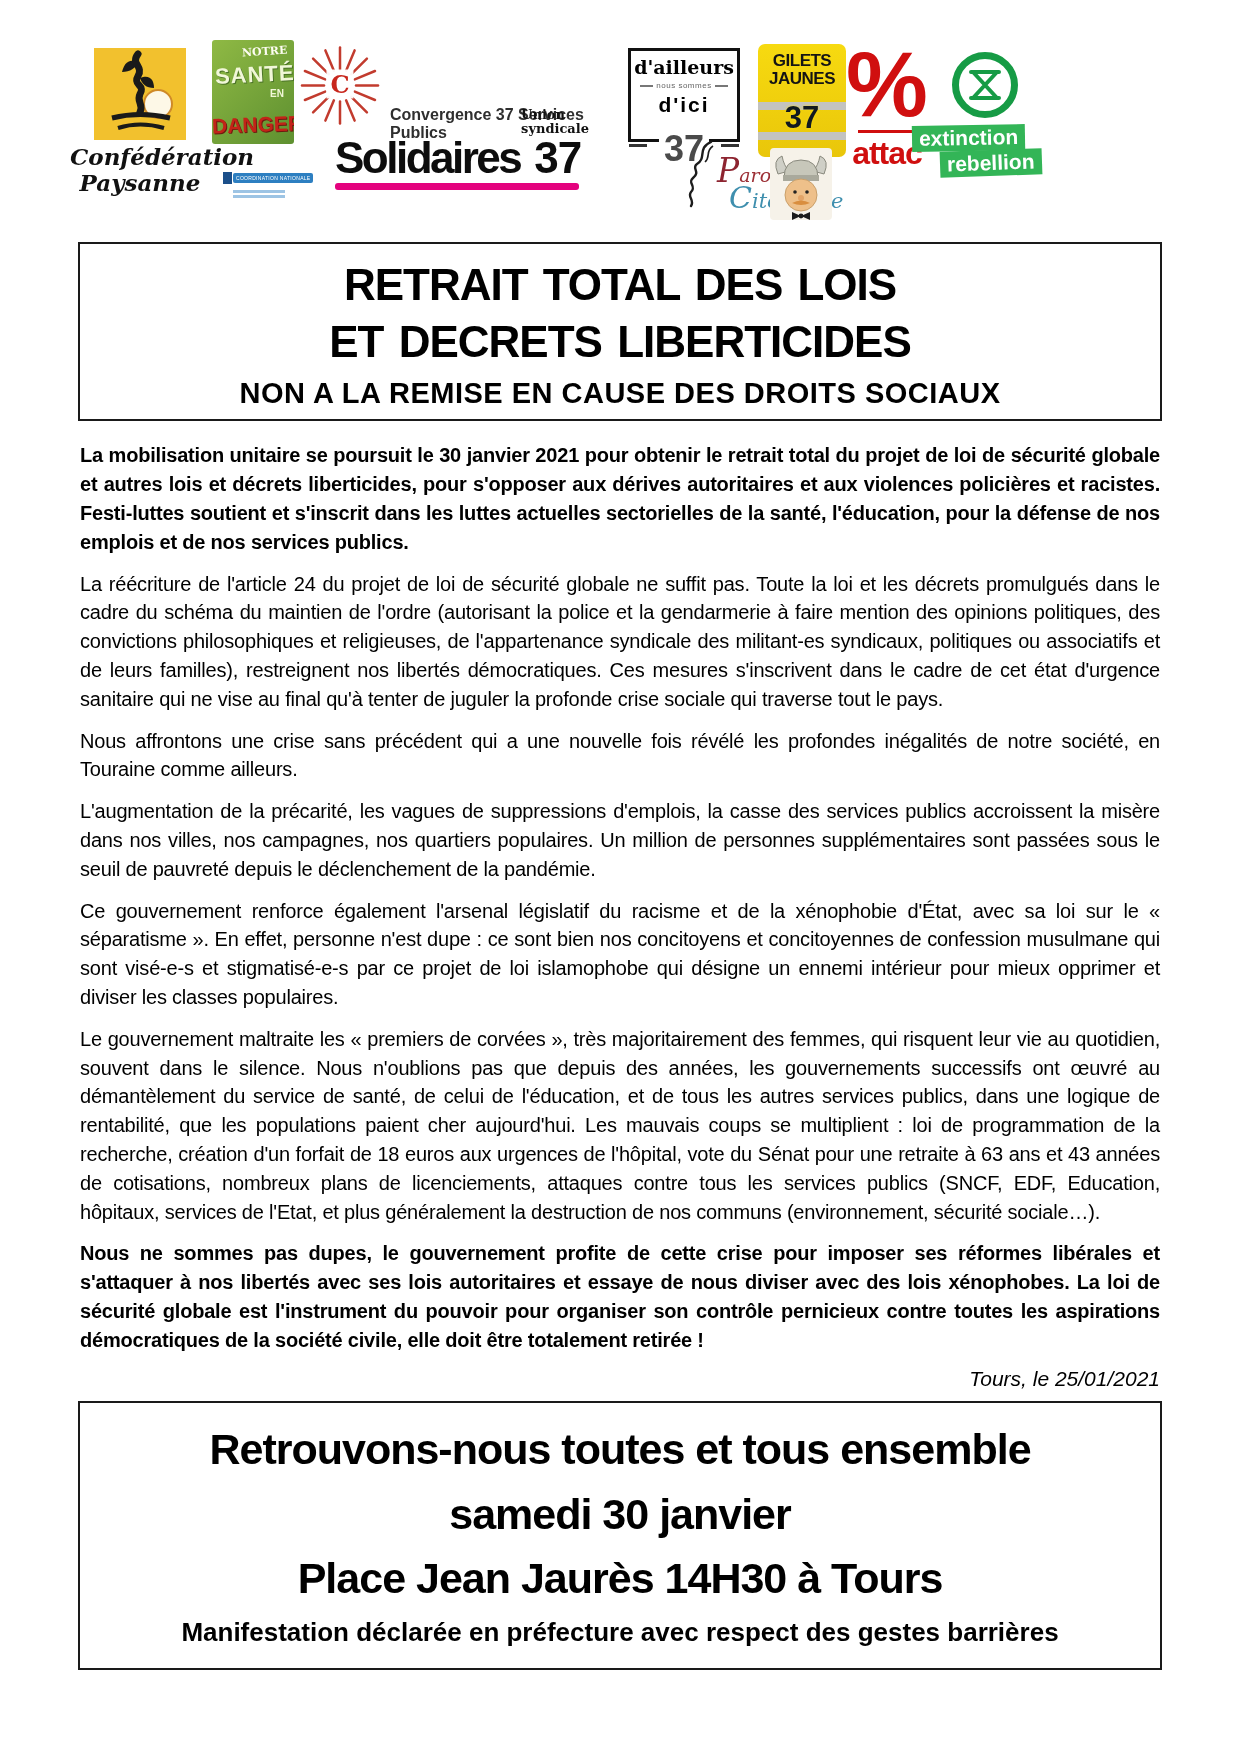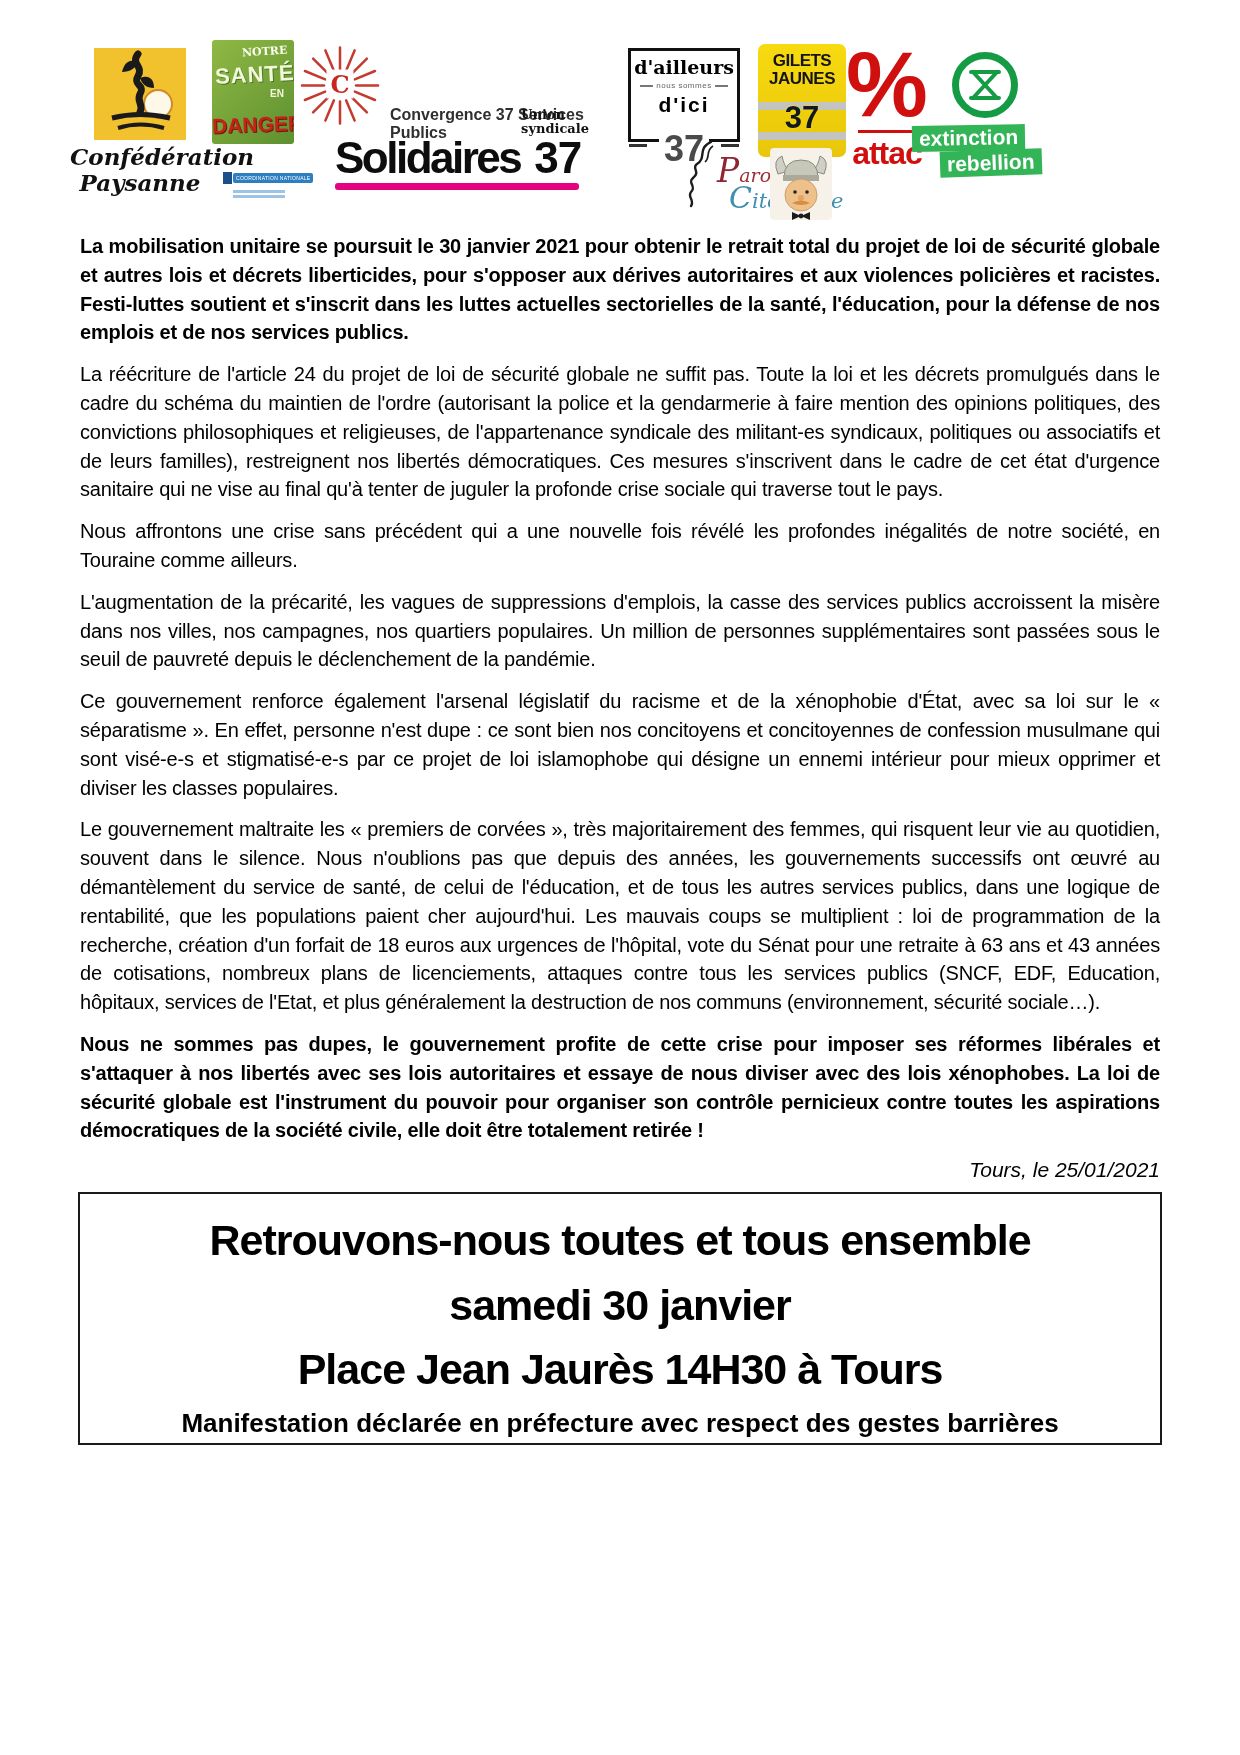--- a/index.html
+++ b/index.html
@@ -100,21 +100,21 @@
   .title-main{font-size:44px;font-weight:800;letter-spacing:-1px;line-height:1.3;word-spacing:4px;}
   .title-sub{font-size:29px;font-weight:800;letter-spacing:.5px;margin-top:7px;}
 
   
   .body-text{margin:4px 80px;width:1080px;}
   .para{font-size:20px;line-height:1.44;text-align:justify;margin:0 0 13px;letter-spacing:-.2px;}
   .para.bold{font-weight:bold;}
   .dateline{text-align:right;font-style:italic;font-size:21px;margin-top:2px;}
 
   
-  .footer-box{margin:10px 78px 0;border:2px solid #1a1a1a;text-align:center;padding:14px 10px 4px;}
+  .footer-box{margin:10px 78px 0;border:2px solid #1a1a1a;text-align:center;padding:14px 10px 20px;}
   .footer-big{font-size:43px;font-weight:900;letter-spacing:-1px;line-height:1.5;}
   .footer-small{font-size:26px;font-weight:700;margin-top:6px;}
 </style>
 </head>
 <body>
 
 <div class="page">
 
   <div class="logo-strip">
 
@@ -256,20 +256,25 @@
         </svg>
       </div>
       <div class="xr-words">
         <span class="xr-w xr-w1">extinction</span>
         <div class="xr-w2-row"><span class="xr-w xr-w2">rebellion</span></div>
       </div>
     </div>
 
   </div>
 
+  <div class="title-box">
+    <div class="title-main">RETRAIT TOTAL DES LOIS</div>
+    <div class="title-main">ET DECRETS LIBERTICIDES</div>
+    <div class="title-sub">NON A LA REMISE EN CAUSE DES DROITS SOCIAUX</div>
+  </div>
 
   <div class="body-text">
     <p class="para bold">La mobilisation unitaire se poursuit le 30 janvier 2021 pour obtenir le retrait total du projet de loi de sécurité globale et autres lois et décrets liberticides, pour s'opposer aux dérives autoritaires et aux violences policières et racistes. Festi-luttes soutient et s'inscrit dans les luttes actuelles sectorielles de la santé, l'éducation, pour la défense de nos emplois et de nos services publics.</p>
     <p class="para">La réécriture de l'article 24 du projet de loi de sécurité globale ne suffit pas. Toute la loi et les décrets promulgués dans le cadre du schéma du maintien de l'ordre (autorisant la police et la gendarmerie à faire mention des opinions politiques, des convictions philosophiques et religieuses, de l'appartenance syndicale des militant-es syndicaux, politiques ou associatifs et de leurs familles), restreignent nos libertés démocratiques. Ces mesures s'inscrivent dans le cadre de cet état d'urgence sanitaire qui ne vise au final qu'à tenter de juguler la profonde crise sociale qui traverse tout le pays.</p>
     <p class="para">Nous affrontons une crise sans précédent qui a une nouvelle fois révélé les profondes inégalités de notre société, en Touraine comme ailleurs.</p>
     <p class="para">L'augmentation de la précarité, les vagues de suppressions d'emplois, la casse des services publics accroissent la misère dans nos villes, nos campagnes, nos quartiers populaires. Un million de personnes supplémentaires sont passées sous le seuil de pauvreté depuis le déclenchement de la pandémie.</p>
     <p class="para">Ce gouvernement renforce également l'arsenal législatif du racisme et de la xénophobie d'État, avec sa loi sur le « séparatisme ». En effet, personne n'est dupe : ce sont bien nos concitoyens et concitoyennes de confession musulmane qui sont visé-e-s et stigmatisé-e-s par ce projet de loi islamophobe qui désigne un ennemi intérieur pour mieux opprimer et diviser les classes populaires.</p>
     <p class="para">Le gouvernement maltraite les « premiers de corvées », très majoritairement des femmes, qui risquent leur vie au quotidien, souvent dans le silence. Nous n'oublions pas que depuis des années, les gouvernements successifs ont œuvré au démantèlement du service de santé, de celui de l'éducation, et de tous les autres services publics, dans une logique de rentabilité, que les populations paient cher aujourd'hui. Les mauvais coups se multiplient : loi de programmation de la recherche, création d'un forfait de 18 euros aux urgences de l'hôpital, vote du Sénat pour une retraite à 63 ans et 43 années de cotisations, nombreux plans de licenciements, attaques contre tous les services publics (SNCF, EDF, Education, hôpitaux, services de l'Etat, et plus généralement la destruction de nos communs (environnement, sécurité sociale…).</p>
     <p class="para bold">Nous ne sommes pas dupes, le gouvernement profite de cette crise pour imposer ses réformes libérales et s'attaquer à nos libertés avec ses lois autoritaires et essaye de nous diviser avec des lois xénophobes. La loi de sécurité globale est l'instrument du pouvoir pour organiser son contrôle pernicieux contre toutes les aspirations démocratiques de la société civile, elle doit être totalement retirée !</p>
     <div class="dateline">Tours, le 25/01/2021</div>

